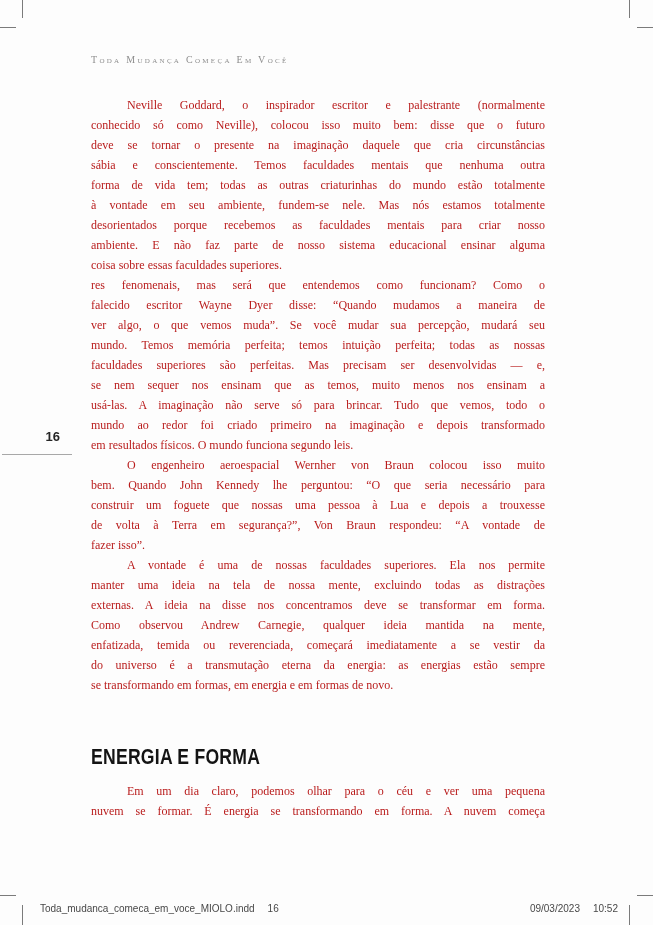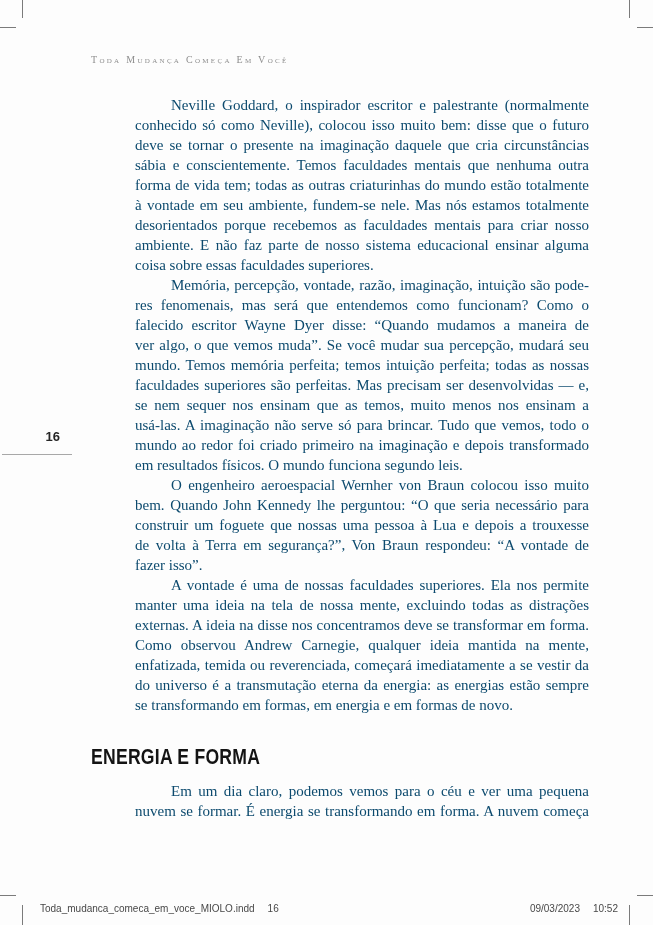--- a/index.html
+++ b/index.html
@@ -30,21 +30,21 @@
     font-family:"Liberation Sans", sans-serif; font-weight:bold;
     font-size:13px; color:#262626;
   }
   .margin-rule {
     position:absolute; left:2px; top:454px; width:70px; height:1px;
     background:#a8a8a8;
   }
 
   .body-text {
     position:absolute; left:91px; width:454px;
-    font-size:15px; line-height:20px; color:#0c4a6e;margin-left:44px;
+    font-size:12px; line-height:20px; color:#b91c1c;
   }
   .body-text.block-1 { top:95px; }
   .body-text.block-2 { top:781px; }
 
   .paragraph { margin:0; }
   .line {
     height:20px; overflow:hidden;
     text-align:justify; text-align-last:justify; -moz-text-align-last:justify;
   }
   .line.first { text-indent:36px; }
@@ -92,21 +92,20 @@
         <div class="line">conhecido só como Neville), colocou isso muito bem: disse que o futuro</div>
         <div class="line">deve se tornar o presente na imaginação daquele que cria circunstâncias</div>
         <div class="line">sábia e conscientemente. Temos faculdades mentais que nenhuma outra</div>
         <div class="line">forma de vida tem; todas as outras criaturinhas do mundo estão totalmente</div>
         <div class="line">à vontade em seu ambiente, fundem-se nele. Mas nós estamos totalmente</div>
         <div class="line">desorientados porque recebemos as faculdades mentais para criar nosso</div>
         <div class="line">ambiente. E não faz parte de nosso sistema educacional ensinar alguma</div>
         <div class="line last">coisa sobre essas faculdades superiores.</div>
       </div>
       <div class="paragraph">
-        <div class="line first">Memória, percepção, vontade, razão, imaginação, intuição são pode-</div>
         <div class="line">res fenomenais, mas será que entendemos como funcionam? Como o</div>
         <div class="line">falecido escritor Wayne Dyer disse: “Quando mudamos a maneira de</div>
         <div class="line">ver algo, o que vemos muda”. Se você mudar sua percepção, mudará seu</div>
         <div class="line">mundo. Temos memória perfeita; temos intuição perfeita; todas as nossas</div>
         <div class="line">faculdades superiores são perfeitas. Mas precisam ser desenvolvidas — e,</div>
         <div class="line">se nem sequer nos ensinam que as temos, muito menos nos ensinam a</div>
         <div class="line">usá-las. A imaginação não serve só para brincar. Tudo que vemos, todo o</div>
         <div class="line">mundo ao redor foi criado primeiro na imaginação e depois transformado</div>
         <div class="line last">em resultados físicos. O mundo funciona segundo leis.</div>
       </div>
@@ -125,21 +124,21 @@
         <div class="line">enfatizada, temida ou reverenciada, começará imediatamente a se vestir da</div>
         <div class="line">do universo é a transmutação eterna da energia: as energias estão sempre</div>
         <div class="line last">se transformando em formas, em energia e em formas de novo.</div>
       </div>
     </div>
 
   <div class="section-heading">ENERGIA E FORMA</div>
 
   <div class="body-text block-2" id="text-block-2">
       <div class="paragraph">
-        <div class="line first">Em um dia claro, podemos vemos para o céu e ver uma pequena</div>
+        <div class="line first">Em um dia claro, podemos olhar para o céu e ver uma pequena</div>
         <div class="line">nuvem se formar. É energia se transformando em forma. A nuvem começa</div>
       </div>
     </div>
 
   <div class="footer left">
     <span>Toda_mudanca_comeca_em_voce_MIOLO.indd</span><span class="gap"></span><span>16</span>
   </div>
   <div class="footer right">
     <span>09/03/2023</span><span class="gap"></span><span>10:52</span>
   </div>

